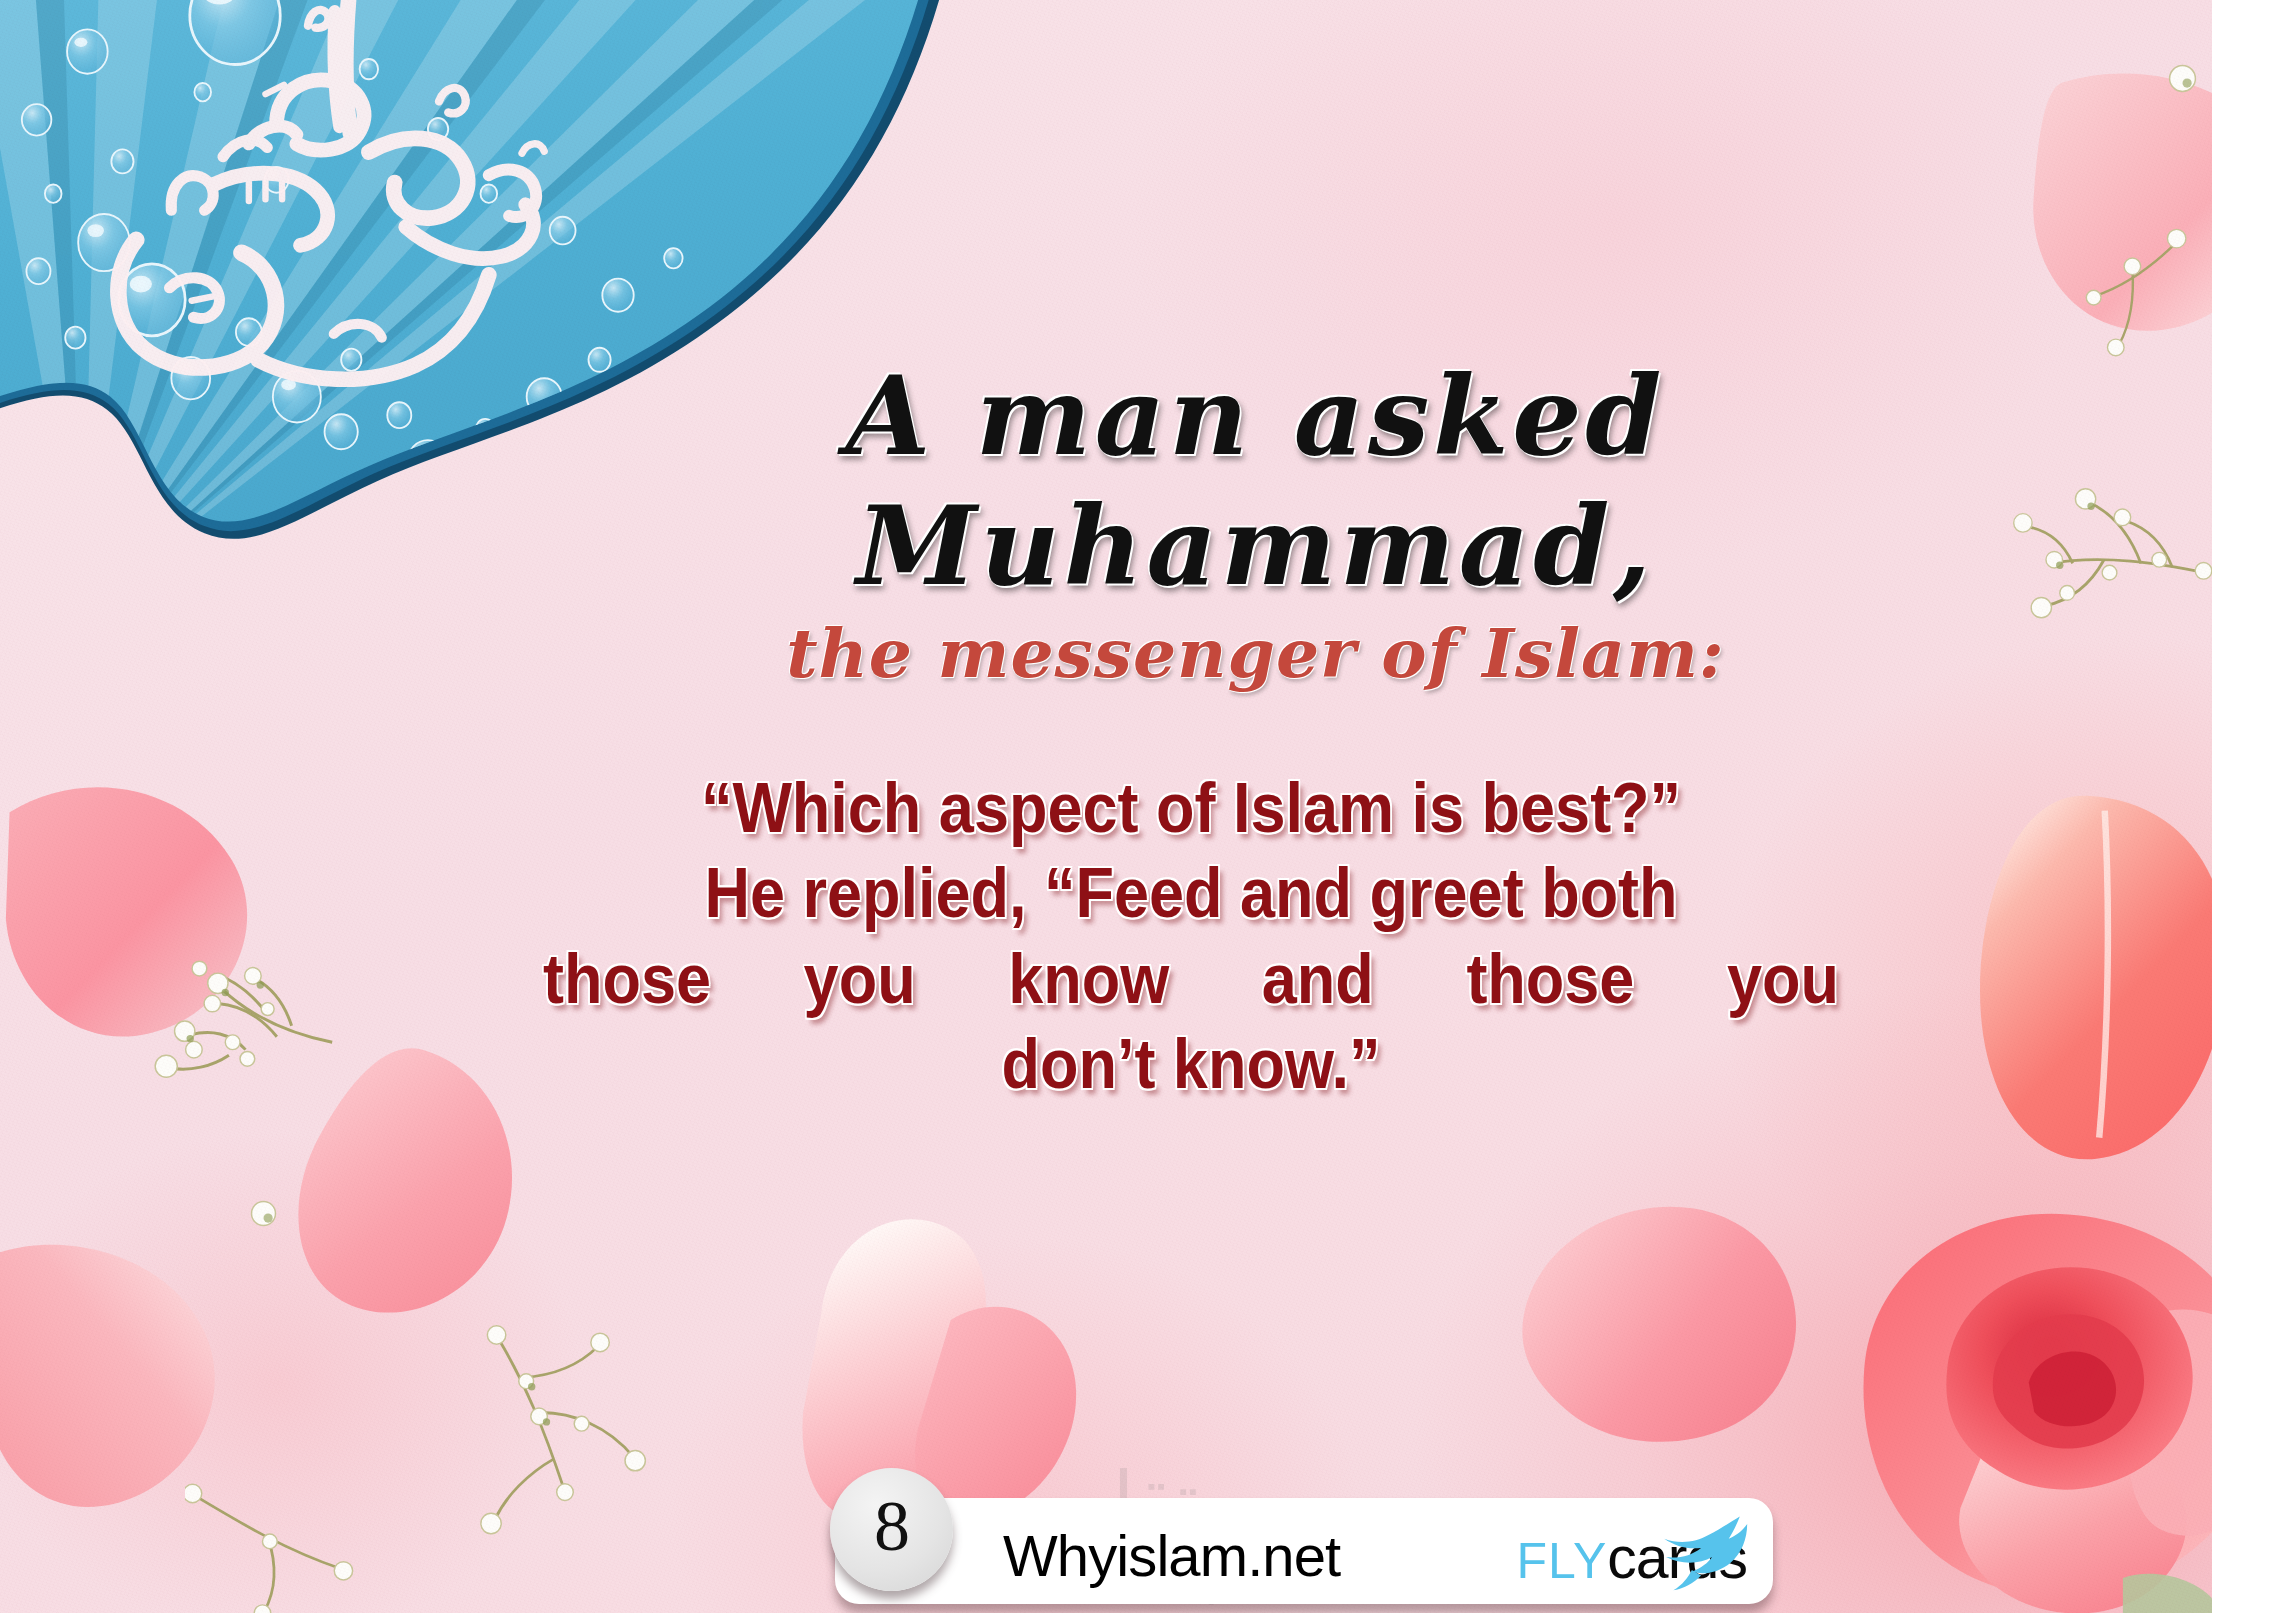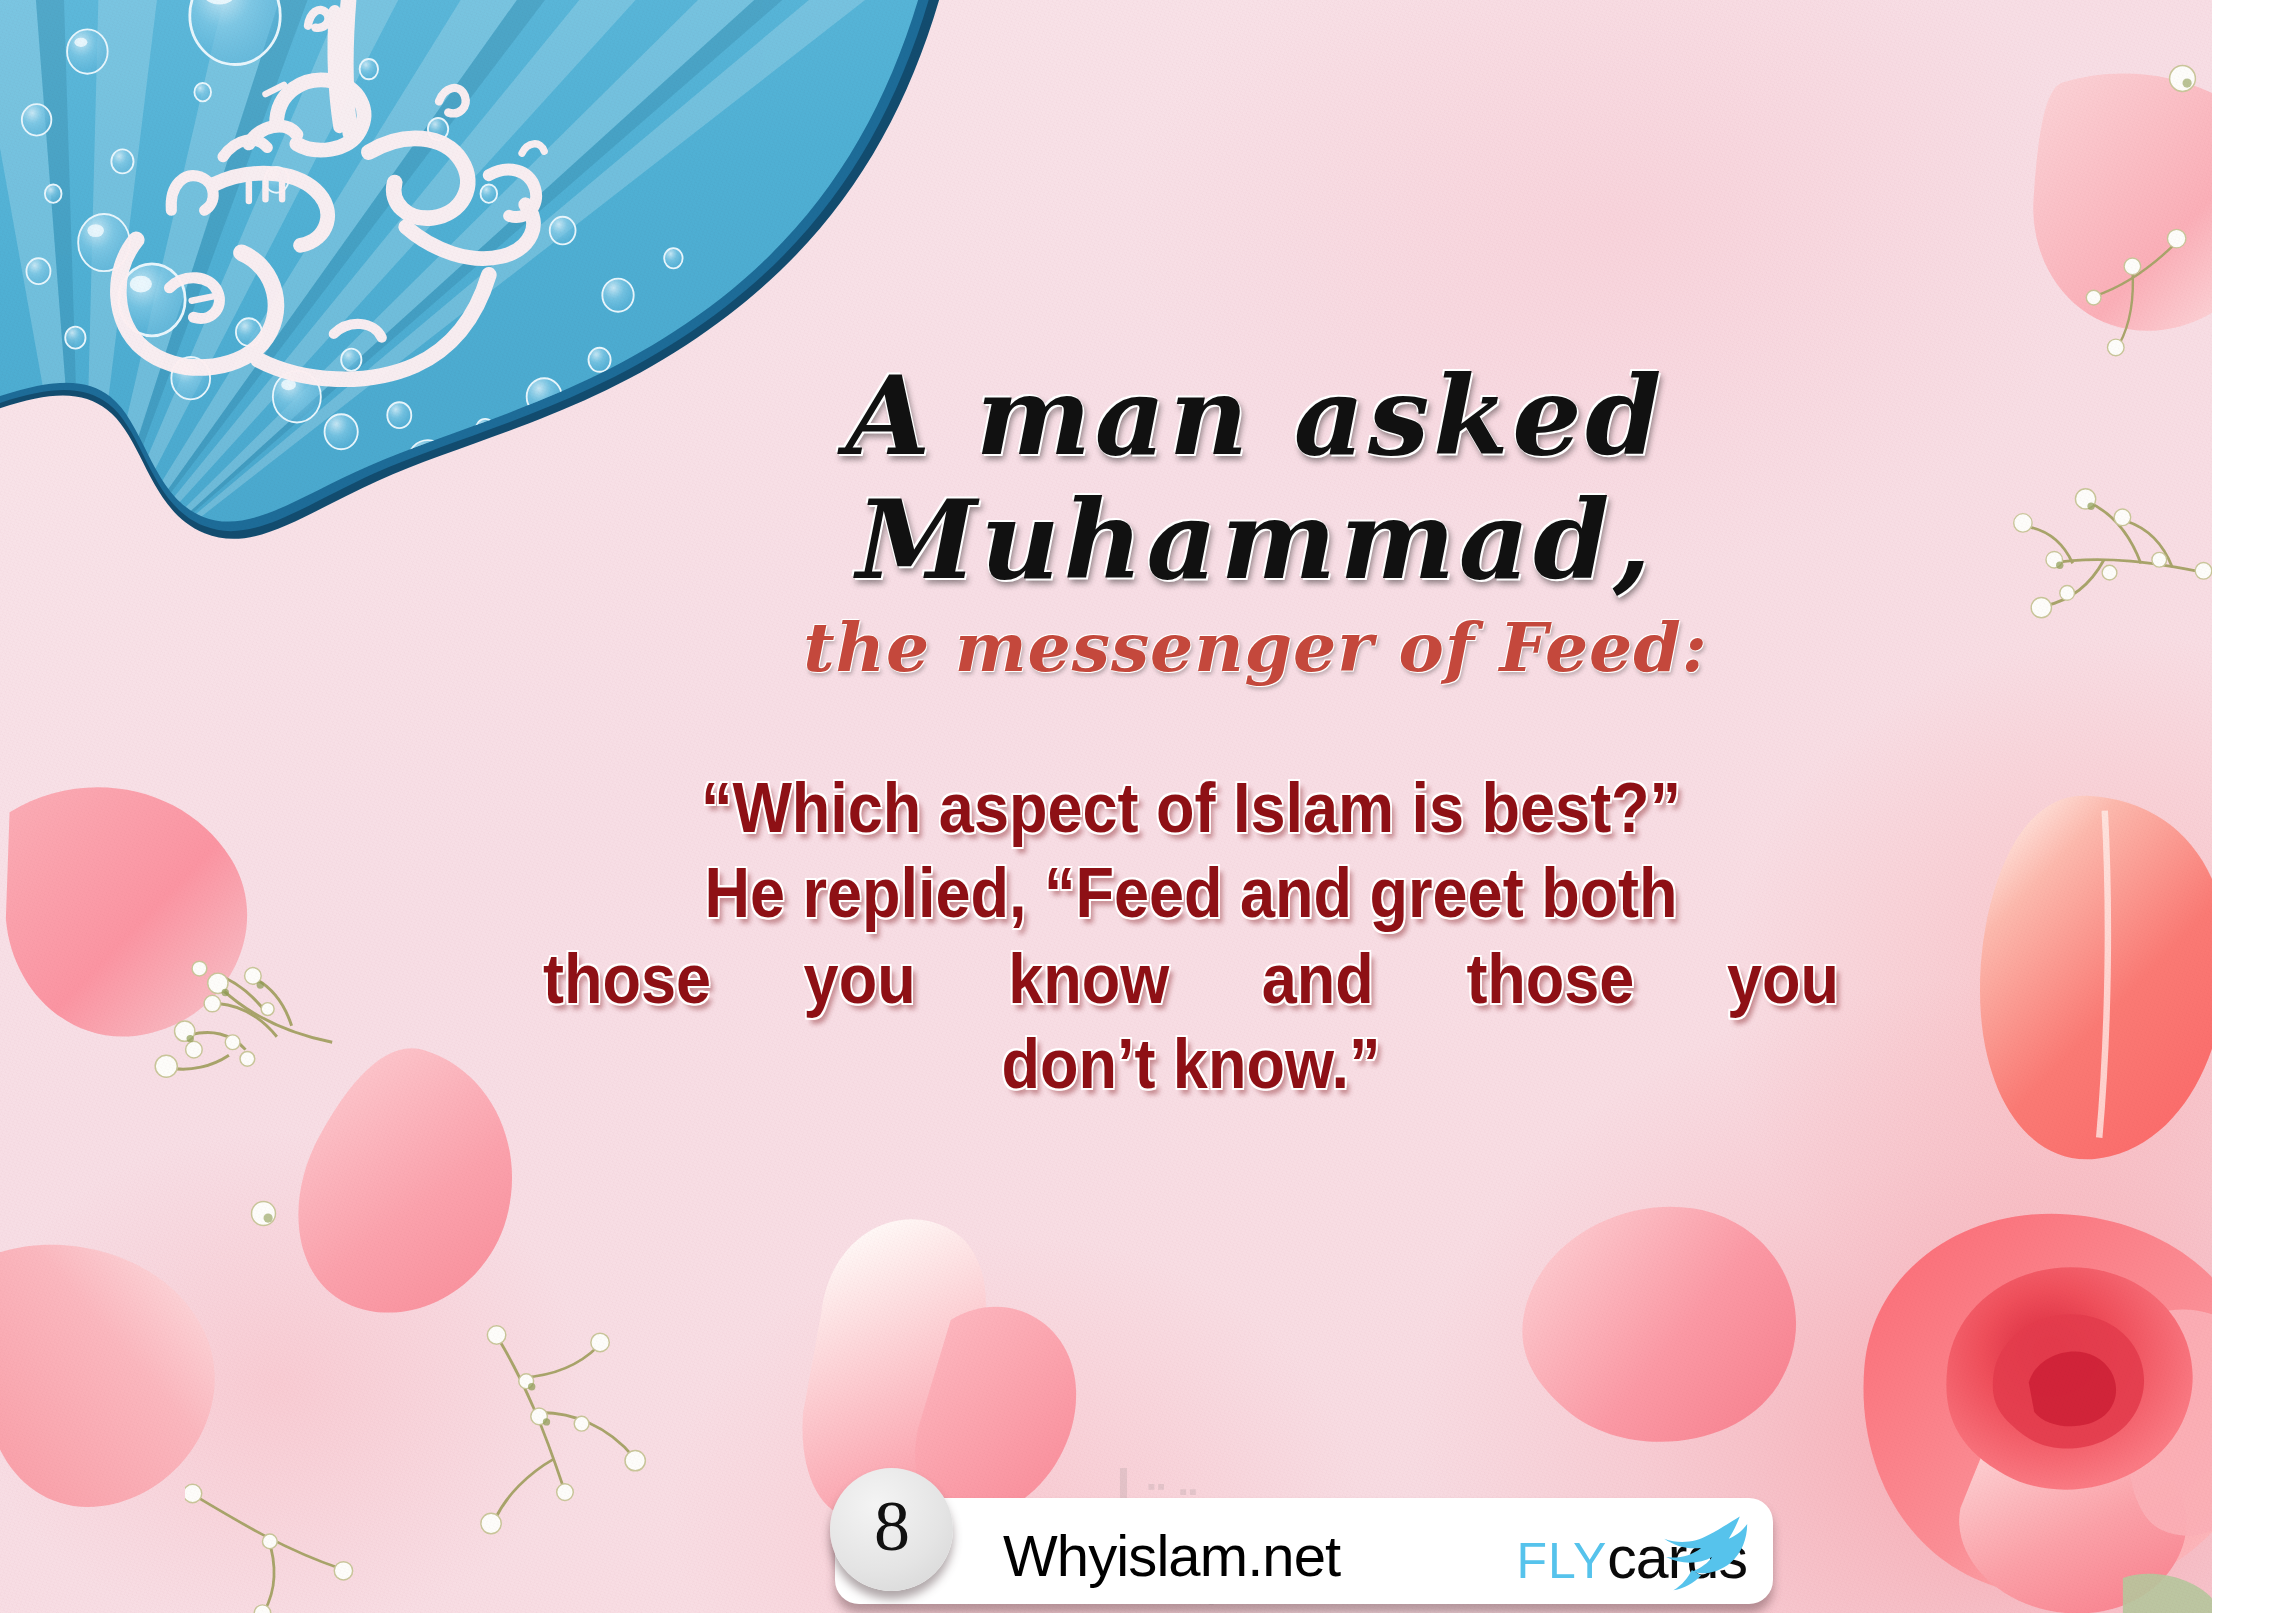--- a/index.html
+++ b/index.html
@@ -35,21 +35,21 @@
   #textblock {
     position:absolute; left:471px; top:360px; width:1569px; text-align:center;
   }
   .title-line {
     font-family:"DejaVu Serif", serif;
     font-style:italic; font-weight:700; color:#111;
     font-size:109px; line-height:1.03; letter-spacing:3.7px;
     text-shadow: 0 0 1.8px #fff, 1.8px 1.8px 0 #fff, -1.8px -1.8px 0 #fff,
                  2.8px 4.6px 6.5px rgba(0,0,0,.45);
   }
-  #t2 { margin-top:12px; }
+  #t2 { margin-top:18px; }
   .subtitle {
     font-family:"DejaVu Serif", serif;
     font-style:italic; font-weight:700; color:#c4483c;
     font-size:68px; line-height:1.1; letter-spacing:0.9px; margin-top:13px;
     text-shadow: 0 0 2.8px #fff, 0.9px 0.9px 0 #fff, -0.9px -0.9px 0 #fff, 1.8px 2.8px 4.6px rgba(0,0,0,.30);
   }
 
   #quote {
     position:absolute; left:471px; top:766px; width:1440px;
     font-family:"Liberation Sans Narrow","Liberation Sans", sans-serif;
@@ -517,21 +517,21 @@
   <svg class="sprig" style="left:2141px;top:37px;width:83px;height:83px;" viewBox="0 0 90 90">
     <circle cx="45" cy="45" r="14" fill="#fdfdfa" stroke="#c9c69a" stroke-width="1.6"></circle>
     <circle cx="50" cy="50" r="5" fill="#8d9c52" opacity=".6"></circle>
   </svg>
 
   <div id="grain"></div>
 
   <div id="textblock">
     <div class="title-line">A man asked</div>
     <div class="title-line" id="t2">Muhammad,</div>
-    <div class="subtitle">the messenger of Feed:</div>
+    <div class="subtitle">the messenger of Islam:</div>
   </div>
 
   <div id="quote">
     <span class="ql">“Which aspect of Islam is best?”</span>
     <span class="ql">He replied, “Feed and greet both</span>
     <span class="ql just">those you know and those you</span>
     <span class="ql">don’t know.”</span>
   </div>
 
   <div id="wm">

